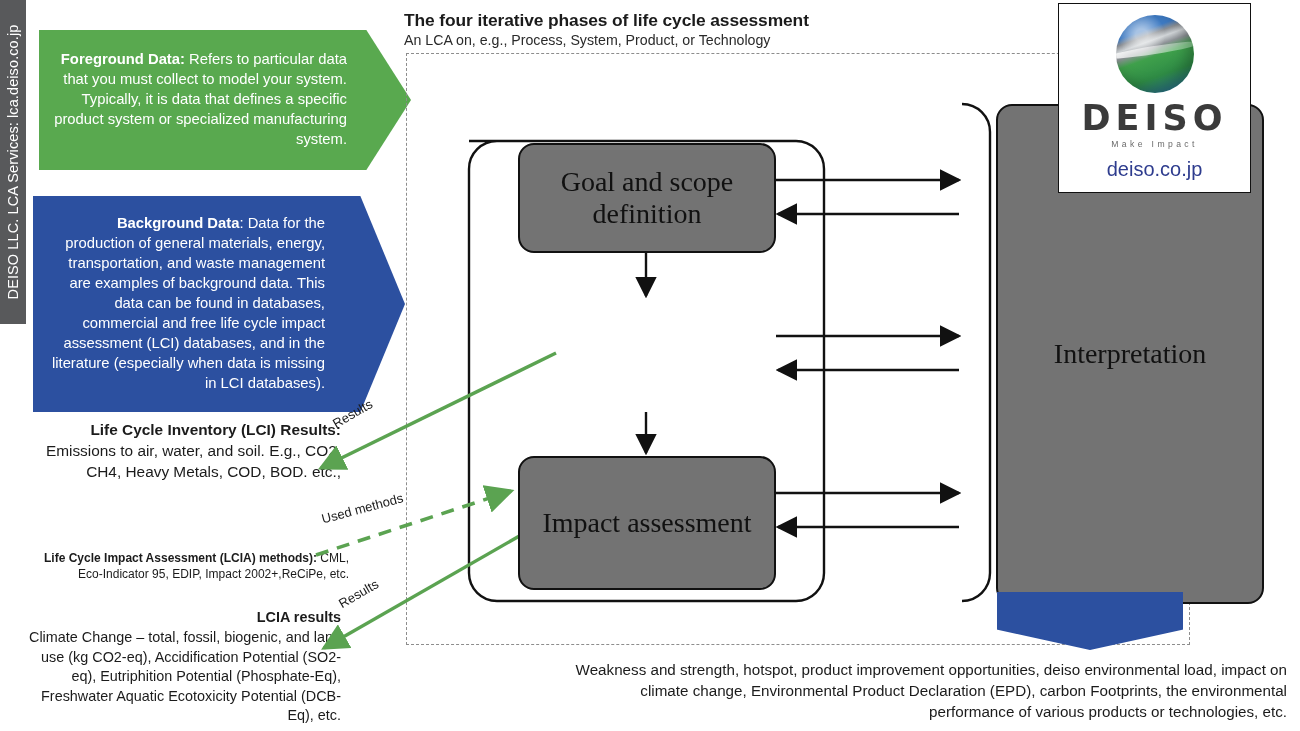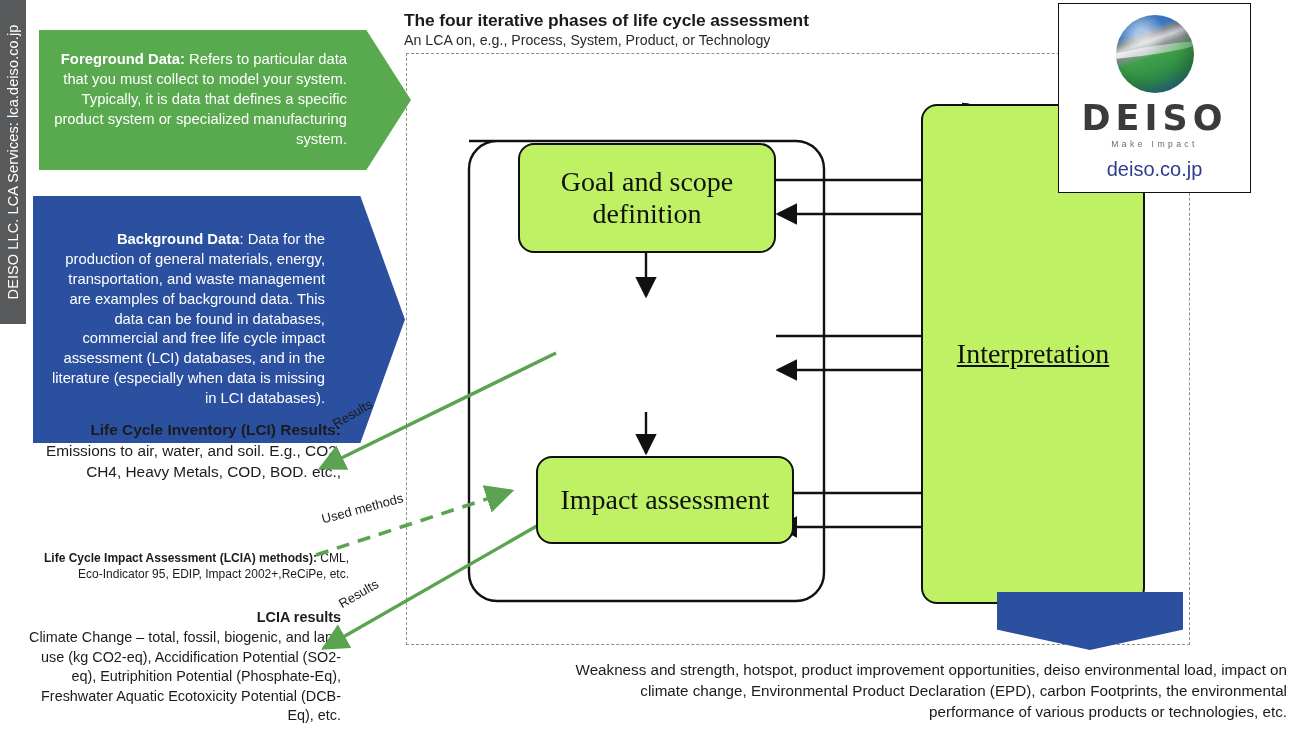--- a/index.html
+++ b/index.html
@@ -43,21 +43,21 @@
 
   #greenBanner{
     left:33px;top:30px;width:372px;height:140px;
     background:#59a94f;
     clip-path:polygon(0 0, 88% 0, 100% 50%, 88% 100%, 0 100%);
     padding:0 64px 0 14px;
     font-size:14.8px;
     margin-left:6px;
   }
   #blueBanner{
-    left:33px;top:196px;width:372px;height:247px;
+    left:33px;top:196px;width:372px;height:216px;
     background:#2c50a0;
     clip-path:polygon(0 0, 88% 0, 100% 50%, 88% 100%, 0 100%);
     padding:0 80px 0 14px;
     font-size:14.8px;
   }
 
   
   .capblock{
     position:absolute;
     text-align:right;
@@ -90,32 +90,32 @@
   }
 
   
   #diagram{position:absolute;left:406px;top:53px;width:800px;height:600px;overflow:visible;}
 
   
   .phasebox{
     position:absolute;
     border:2.2px solid #111;
     border-radius:16px;
-    background:#bef264;
+    background:#737373;
     display:flex;align-items:center;justify-content:center;
     text-align:center;
     font-family:"Liberation Serif", serif;
     color:#111;
     line-height:1.15;
     box-sizing:border-box;
   }
   #boxGoal{left:518px;top:143px;width:258px;height:110px;font-size:28px;}
   #boxInv{left:518px;top:300px;width:258px;height:112px;font-size:28px;}
-  #boxImp{left:536px;top:456px;width:258px;height:88px;font-size:28px;justify-content:center;}
-  #boxInterp{left:921px;top:104px;width:224px;height:500px;font-size:28px;text-decoration:underline;}
+  #boxImp{left:518px;top:456px;width:258px;height:134px;font-size:28px;justify-content:center;}
+  #boxInterp{left:996px;top:104px;width:268px;height:500px;font-size:28px;}
 
   
   #logoCard{
     position:absolute;left:1058px;top:3px;width:193px;height:190px;
     background:#ffffff;border:1.6px solid #111;box-sizing:border-box;
     display:flex;flex-direction:column;align-items:center;
     padding-top:11px;
     z-index:7;
   }
   #logoGlobe{

